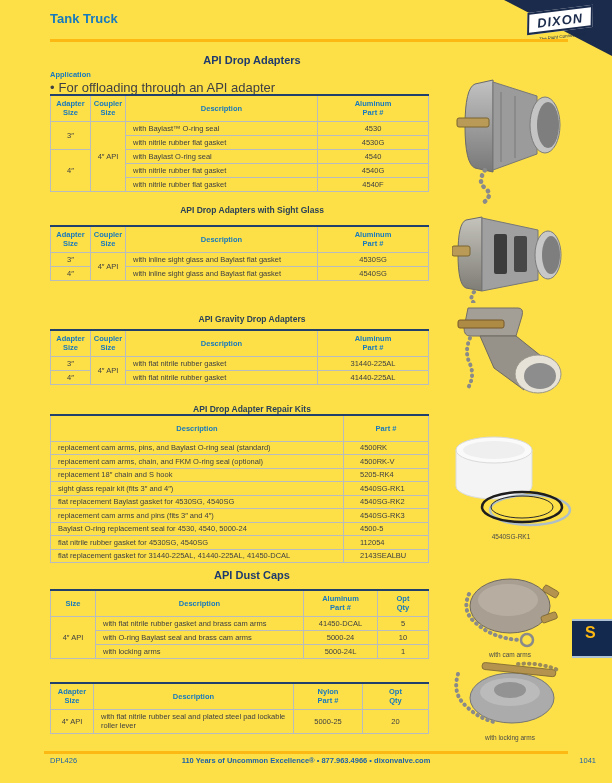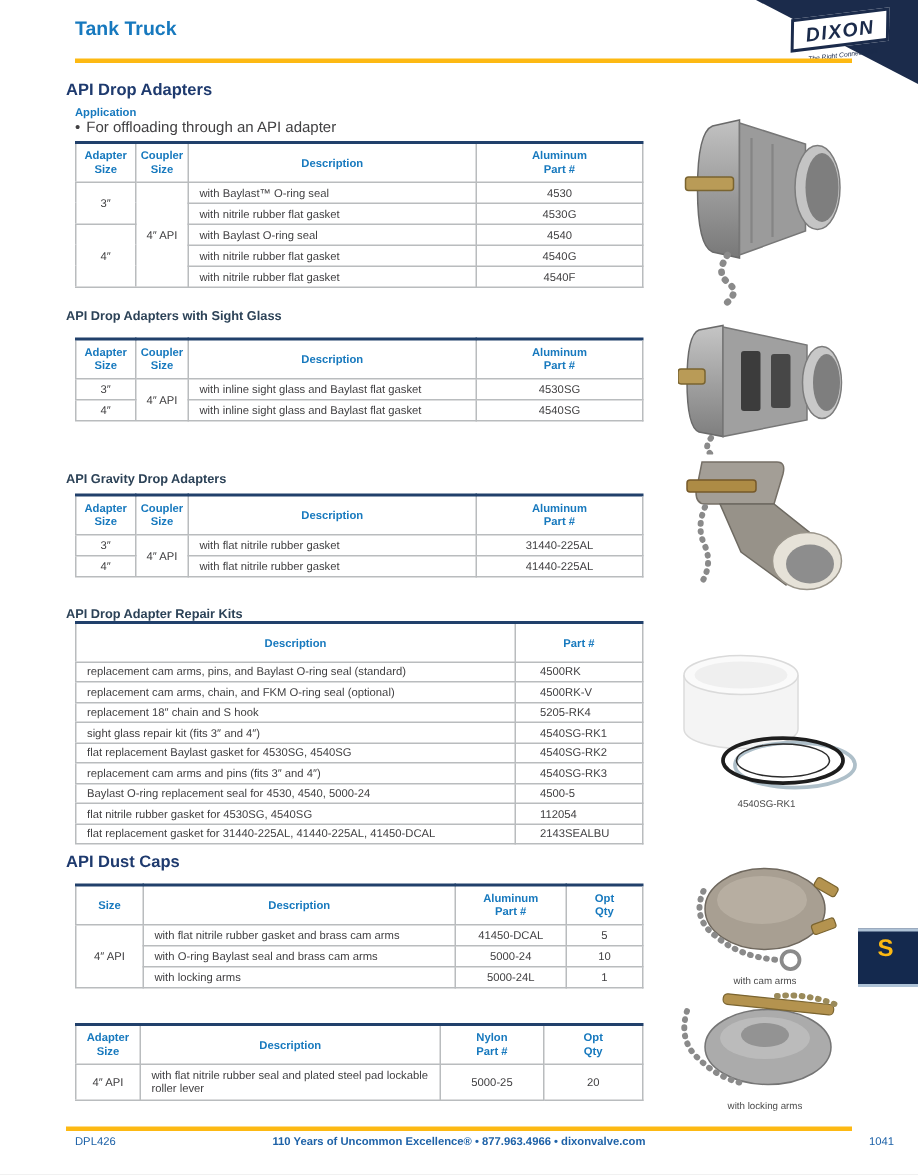--- a/index.html
+++ b/index.html
@@ -1,45 +1,45 @@
 <!DOCTYPE html>
 <html><head>
 <meta charset="utf-8">
 <style>
   * { margin:0; padding:0; box-sizing:border-box; }
   html,body { background:#e8e8e8; }
   #page {
-    position:relative; width:612px; height:783px; background:#ffffff;
+    position:relative; width:612px; height:783px; background:#fde047;
     margin:0 auto; overflow:hidden;
     font-family:"Liberation Sans", sans-serif; color:#414042;
   }
   
   #tank-truck { position:absolute; left:50px; top:11px; font-size:13px; font-weight:bold; color:#1779BE; }
   #corner-triangle { position:absolute; left:0; top:0; width:612px; height:60px;
     background:#1B2B4B; clip-path:polygon(504px 0, 612px 0, 612px 56px); }
   #logo-plate { position:absolute; left:527px; top:9px; width:66px; height:22px;
     background:#ffffff; border:2px solid #1B2B4B; transform:rotate(-7deg) skewX(-8deg);
     display:flex; align-items:center; justify-content:center; }
   #logo-word { font-size:13px; font-weight:bold; font-style:italic; color:#1B2B4B; letter-spacing:1px; transform:skewX(8deg); }
   #logo-tagline { position:absolute; left:527px; top:34px; width:70px; text-align:center;
     font-size:4.5px; font-style:italic; color:#1B2B4B; transform:rotate(-7deg); }
   .yellow-rule { position:absolute; background:#FDB913; height:3px; }
   #rule-top { left:50px; top:39px; width:518px; }
   #rule-bottom { left:44px; top:751px; width:524px; }
   
-  .center-title { position:absolute; left:0; width:504px; text-align:left; color:#1E3A6E; font-weight:bold;margin-left:44px; }
+  .center-title { position:absolute; left:0; width:504px; text-align:center; color:#1E3A6E; font-weight:bold; }
   .main-title { font-size:11px; }
   .sub-title { font-size:8.5px; color:#2C4257; }
   #title-drop     { top:54px; }
   #title-sight    { top:205px; }
   #title-gravity  { top:314px; }
   #title-repair   { top:404px; }
   #title-dust     { top:569px; }
   #application-label { position:absolute; left:50px; top:70px; font-size:7.5px; font-weight:bold; color:#1779BE; }
-  #application-bullet { position:absolute; left:50px; top:80px; font-size:10px; color:#414042; }
+  #application-bullet { position:absolute; left:50px; top:80px; font-size:13px; color:#414042; }
   #application-bullet .dot { margin-right:4px; }
   
   .tbl-wrap { position:absolute; left:50px; width:378px; }
   #wrap-drop    { top:94px; }
   #wrap-sight   { top:225px; }
   #wrap-gravity { top:329px; }
   #wrap-repair  { top:414px; }
   #wrap-dust1   { top:589px; }
   #wrap-dust2   { top:682px; }
   table { border-collapse:collapse; table-layout:fixed; width:378px;

